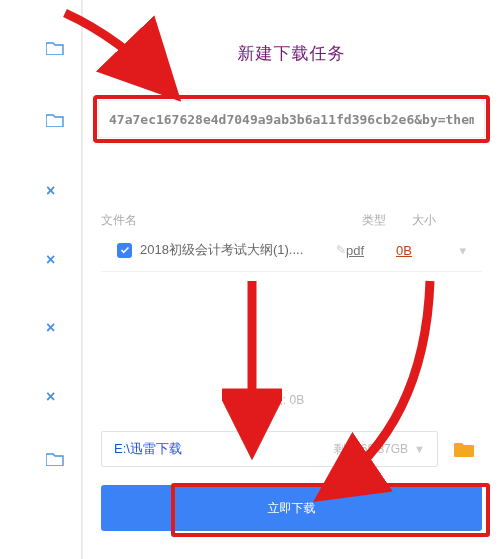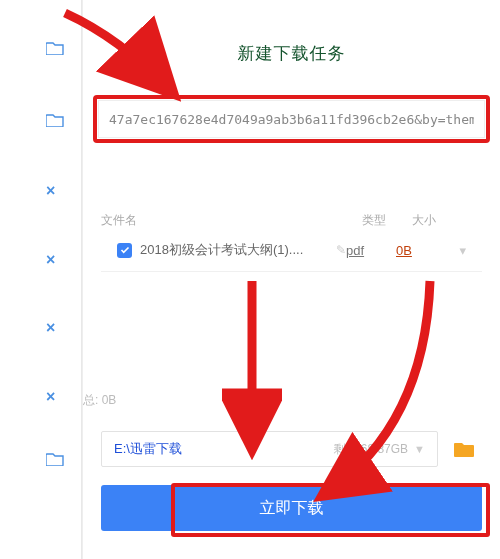--- a/index.html
+++ b/index.html
@@ -30,39 +30,40 @@
       left: 82px;
       top: 0;
       right: 0;
       height: 559px;
       background: #fff;
       border-left: 1px solid #eee;
     }
     .dlg-title {
       text-align: center;
       font-size: 17px;
-      color: #14532d;
+      color: #701a75;
       padding: 42px 0 30px 0;
       letter-spacing: 1px;
     }
 
     .url-box-outer {
       margin: 0 10px 0 10px;
       border: 4px solid #e11b1b;
       border-radius: 4px;
       padding: 1px;
     }
     .url-field {
       width: 100%;
       border: 1px solid #eee;
       font-size: 13px;
       color: #888;
       padding: 8px 10px;
       height: 38px;
       font-family: Consolas, monospace;
+      font-weight: bold;
     }
 
     .file-table {
       margin: 65px 18px 0 18px;
       border-bottom: 1px solid #f0f0f0;
       padding-bottom: 6px;
     }
     .thead {
       display: flex;
       font-size: 12px;
@@ -88,21 +89,21 @@
       display: flex; align-items: center; justify-content: center;
     }
     .chk svg { width: 10px; height: 10px; display:block; }
     .fname { flex: 1; white-space: nowrap; overflow: hidden; text-overflow: ellipsis; }
     .edit-ic { color: #ccc; margin-left: 4px; font-size: 12px; }
     .ftype { width: 50px; color: #777; text-decoration: underline; }
     .fsize { width: 54px; color: #c2410c; text-decoration: underline; }
     .fdrop { width: 16px; color: #ccc; text-align: right; }
 
     .total-line {
-      text-align: left;
+      text-align: center;
       font-size: 12px;
       color: #bbb;
       padding: 120px 8px 0 0;
     }
 
     .path-row {
       display: flex;
       align-items: center;
       margin: 22px 18px 0 18px;
       gap: 8px;
@@ -130,21 +131,21 @@
 
     .dl-btn-outer {
       margin: 18px 18px 0 18px;
       position: relative;
     }
     .dl-btn {
       width: 100%;
       height: 46px;
       background: #3b82f6;
       color: #fff;
-      font-size: 16px;
+      font-size: 12px;
       border: none;
       border-radius: 3px;
       cursor: pointer;
     }
     .dl-highlight {
       position: absolute;
       left: 70px; right: -8px; top: -2px; bottom: -6px;
       border: 4px solid #e11b1b;
       border-radius: 3px;
       pointer-events: none;

